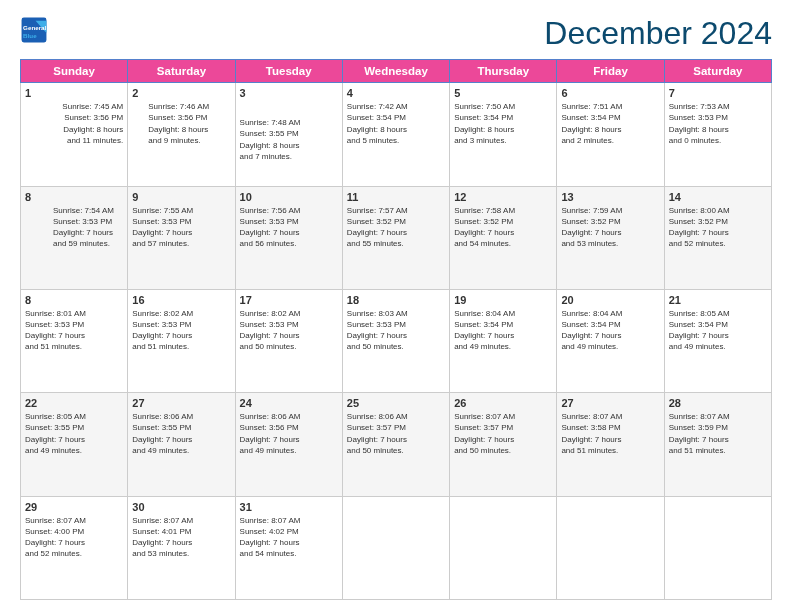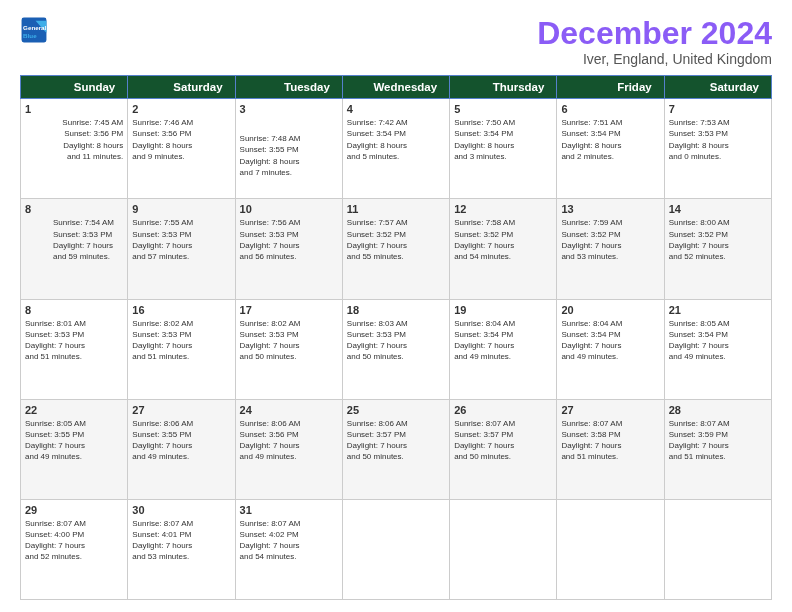--- a/index.html
+++ b/index.html
@@ -30,42 +30,42 @@
     }
     .logo-icon {
       width: 28px;
       height: 28px;
     }
     .title-block {
       text-align: right;
     }
     .main-title {
       font-size: 32px;
-      font-weight: bold;
-      color: #8b5cf6;
+      font-weight: normal;
+      color: #0c4a6e;
       line-height: 1.1;
     }
     .subtitle {
       font-size: 14px;
       color: #555;
     }
     .calendar {
       flex: 1;
       border: 1px solid #ccc;
       border-collapse: collapse;
       width: 100%;
       table-layout: fixed;
     }
     .calendar thead tr th {
-      background: #14532d;
+      background: #ec4899;
       color: #fff;
       font-size: 11.5px;
       font-weight: bold;
-      padding: 5px 12px;
-      text-align: right;
+      padding: 5px 0;
+      text-align: center;
       border: 1px solid #5580cc;
     }
     .calendar tbody tr td {
       vertical-align: top;
       border: 1px solid #ccc;
       padding: 4px 4px;
       font-size: 8.5px;
       color: #333;
       background: #fff;
       height: 90px;
@@ -96,21 +96,20 @@
     <div class="logo">
       <svg class="logo-icon" viewBox="0 0 36 36">
         <rect x="2" y="2" width="32" height="32" rx="3" fill="#1a5fb4"></rect>
         <polygon points="20,6 34,22 34,6" fill="#3daee9"></polygon>
         <text x="4" y="18" font-size="8" fill="white" font-weight="bold" font-family="Arial">General</text>
         <text x="4" y="28" font-size="8" fill="#3daee9" font-weight="bold" font-family="Arial">Blue</text>
       </svg>
     </div>
     <div class="title-block">
       <div class="main-title">December 2024</div>
-      <div class="subtitle">Iver, England, United Kingdom</div>
     </div>
   </div>
 
   <table class="calendar">
     <thead>
       <tr id="calendar-header-row">
           <th>Sunday</th>
           <th>Saturday</th>
           <th>Tuesday</th>
           <th>Wednesday</th>
@@ -123,21 +122,21 @@
         <tr>
           <td>
             <span class="day-number">1</span>
             <div class="day-info" style="white-space: pre-line; text-align: right;">Sunrise: 7:45 AM
 Sunset: 3:56 PM
 Daylight: 8 hours
 and 11 minutes.</div>
           </td>
           <td>
             <span class="day-number">2</span>
-            <div class="day-info" style="white-space: pre-line;">Sunrise: 7:46 AM
+            <div class="day-info" style="white-space: pre-line; margin-left: 16px;">Sunrise: 7:46 AM
 Sunset: 3:56 PM
 Daylight: 8 hours
 and 9 minutes.</div>
           </td>
           <td>
             <span class="day-number">3</span>
             <div class="day-info" style="white-space: pre-line; margin-top: 18px;">Sunrise: 7:48 AM
 Sunset: 3:55 PM
 Daylight: 8 hours
 and 7 minutes.</div>

